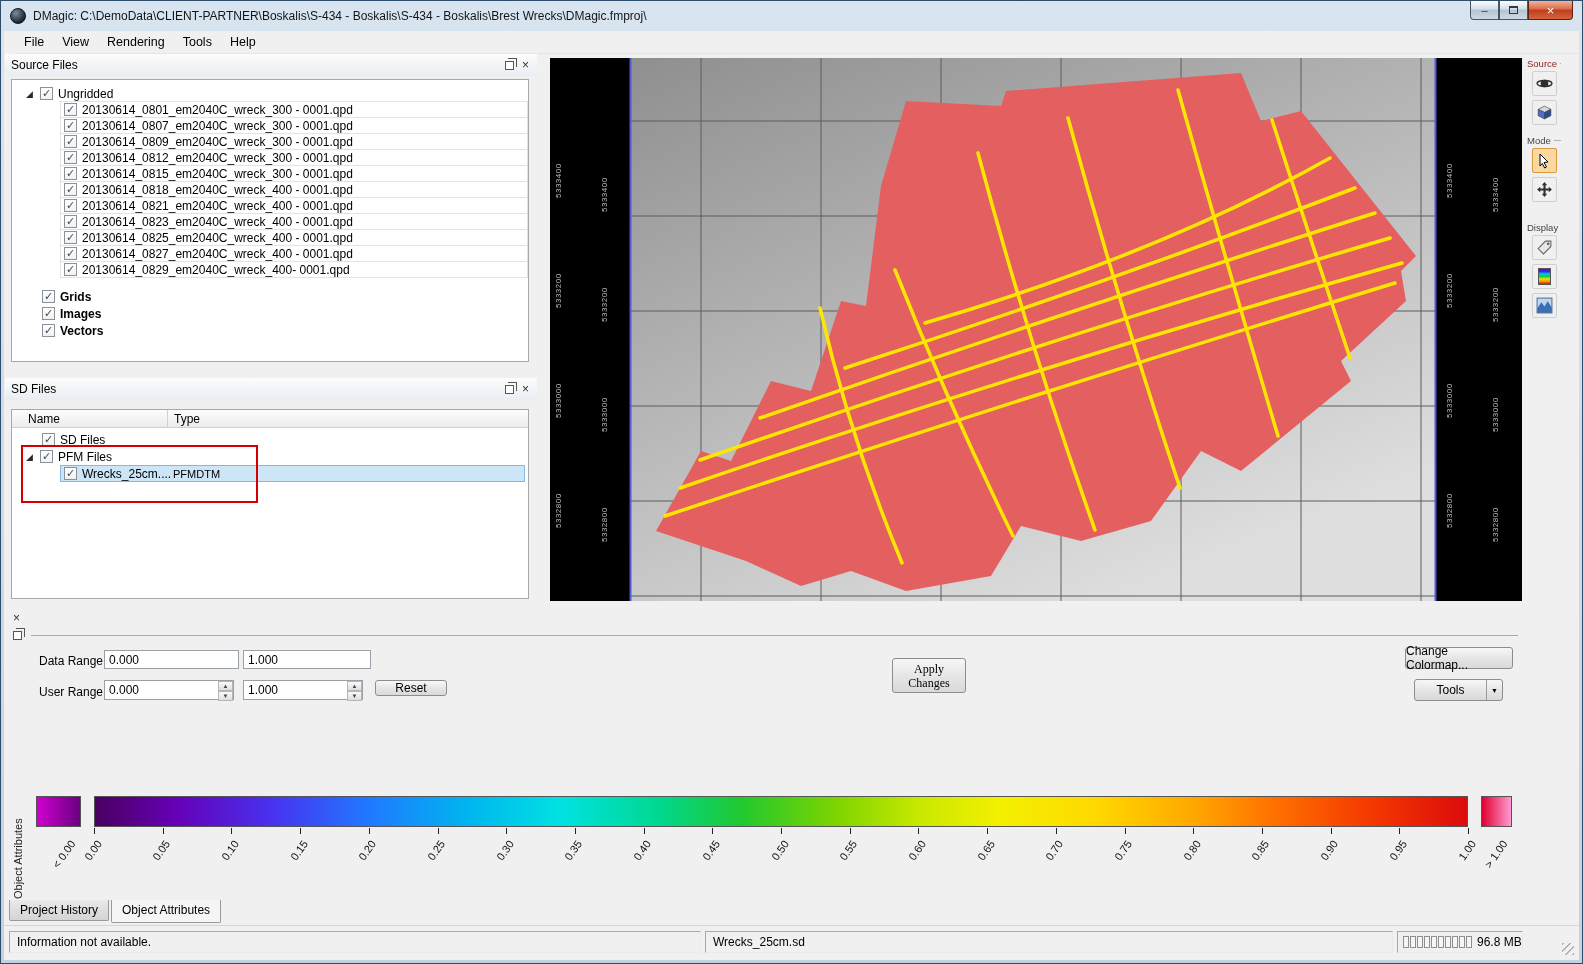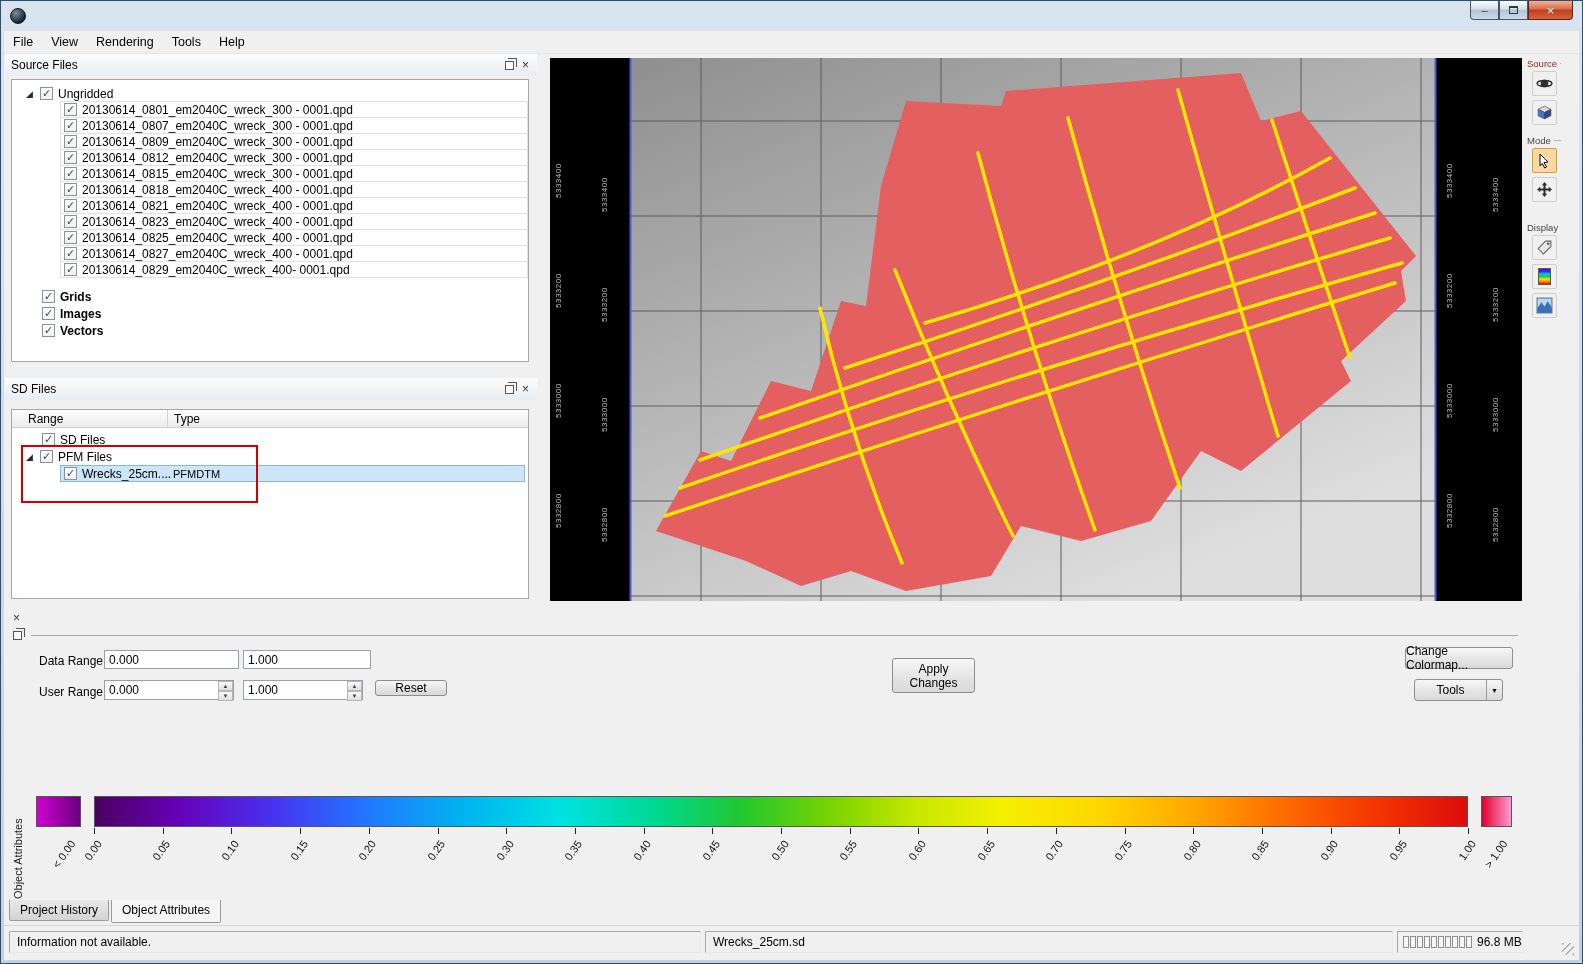--- a/index.html
+++ b/index.html
@@ -16,21 +16,21 @@
 .win-controls { position:absolute; right:9px; top:0; display:flex; }
 .win-btn { width:29px; height:19px; border:1px solid #44576a; border-top:none;
   background:linear-gradient(#fbfdfe,#d4dfe9 45%,#b3c3d3 50%,#cfdae6);
   display:flex; align-items:center; justify-content:center; font-size:11px; color:#2c3a46; cursor:default; }
 .win-btn.first { border-radius:0 0 0 4px; }
 .win-btn.close { width:45px; border-radius:0 0 4px 0; color:#fff; font-size:13px;
   background:linear-gradient(#f3b29c,#dd6a46 45%,#bc3f1c 50%,#d8633f); border-color:#5e2413; }
 .max-glyph { width:9px; height:8px; border:1px solid #2c3a46; border-top-width:2px; background:transparent; }
 
 
-.menubar { position:absolute; left:3px; top:30px; right:3px; height:23px; background:#f0f0f0;
+.menubar { position:absolute; left:14px; top:30px; right:3px; height:23px; background:#f0f0f0;
   display:flex; align-items:stretch; border-bottom:1px solid #e6e6e6; }
 .menu-item { padding:4px 9px 0 9px; font-size:12.5px; }
 
 
 .panel-header { position:absolute; left:4px; width:532px; height:22px;
   background:linear-gradient(#fbfcfd,#e9edf2); display:flex; align-items:center; font-size:12px; }
 .panel-title { margin-left:6px; flex:1; }
 .hdr-icons { display:flex; align-items:center; gap:8px; margin-right:8px; }
 .float-icon { width:9px; height:9px; border:1px solid #555; position:relative; background:#fff; }
 .float-icon::before { content:""; position:absolute; left:2px; top:-4px; width:8px; height:8px;
@@ -146,20 +146,21 @@
   background:repeating-linear-gradient(135deg,#b0b0b0 0 2px,transparent 2px 5px); }
 </style>
 </head>
 <body>
 
 <div id="app">
   <div class="client"></div>
 
   <div class="titlebar">
     <div class="app-icon"></div>
+    <div class="title-text">DMagic: C:\DemoData\CLIENT-PARTNER\Boskalis\S-434 - Boskalis\S-434 - Boskalis\Brest Wrecks\DMagic.fmproj\</div>
     <div class="win-controls">
       <div class="win-btn first">
           <span>–</span>
         </div>
       <div class="win-btn">
           <span class="max-glyph"></span>
         </div>
       <div class="win-btn close">
           <span>×</span>
         </div>
@@ -251,21 +252,21 @@
 
   <div class="panel-header" style="top:377px;">
     <span class="panel-title">SD Files</span>
     <span class="hdr-icons">
       <span class="float-icon"></span>
       <span class="close-glyph">×</span>
     </span>
   </div>
   <div class="tree-box" style="top:408px; height:190px;">
     <div class="sd-colheader">
-      <span class="col-name">Range</span>
+      <span class="col-name">Name</span>
       <span class="col-type">Type</span>
       <span class="col-sep"></span>
     </div>
     <div class="tree-row" style="left:30px; top:21px;">
       <span class="checkbox">✓</span>
       <span class="bold-label">SD Files</span>
     </div>
     <div class="tree-row" style="left:14px; top:38px;">
       <span class="expander">◢</span>
       <span class="checkbox">✓</span>
@@ -395,21 +396,21 @@
   </div>
   <div class="spin-wrap" style="left:242px; top:679px; width:120px;">
     <input class="text-input" value="1.000" style="">
     <span class="spinners">
       <span class="spin-btn">▲</span>
       <span class="spin-btn">▼</span>
     </span>
   </div>
   <div class="button btn-abs" style="left:374px; top:679px; width:72px; height:16px;">Reset</div>
 
-  <div class="button btn-abs apply-btn" style="left:891px; top:657px; width:83px; height:35px;">
+  <div class="button btn-abs apply-btn" style="left:891px; top:657px; width:74px; height:35px;font-family:Liberation Serif, serif;">
     <span>Apply</span>
     <span>Changes</span>
   </div>
   <div class="button btn-abs" style="left:1404px; top:646px; width:108px; height:22px;">Change Colormap...</div>
   <div class="button btn-abs tools-btn" style="left:1413px; top:678px; width:89px; height:22px;">
     <span class="tools-text">Tools</span>
     <span class="dd-arrow">▼</span>
   </div>
 
   <div class="colorbar-area">

